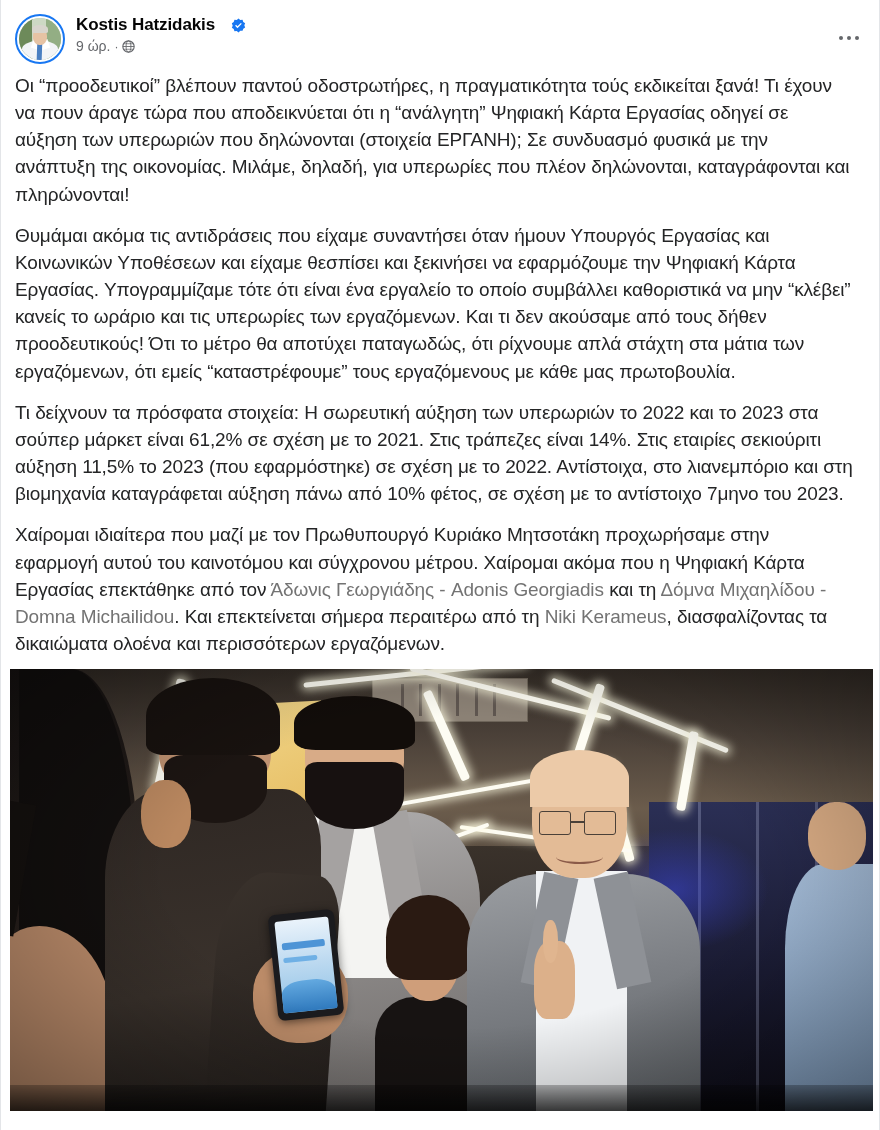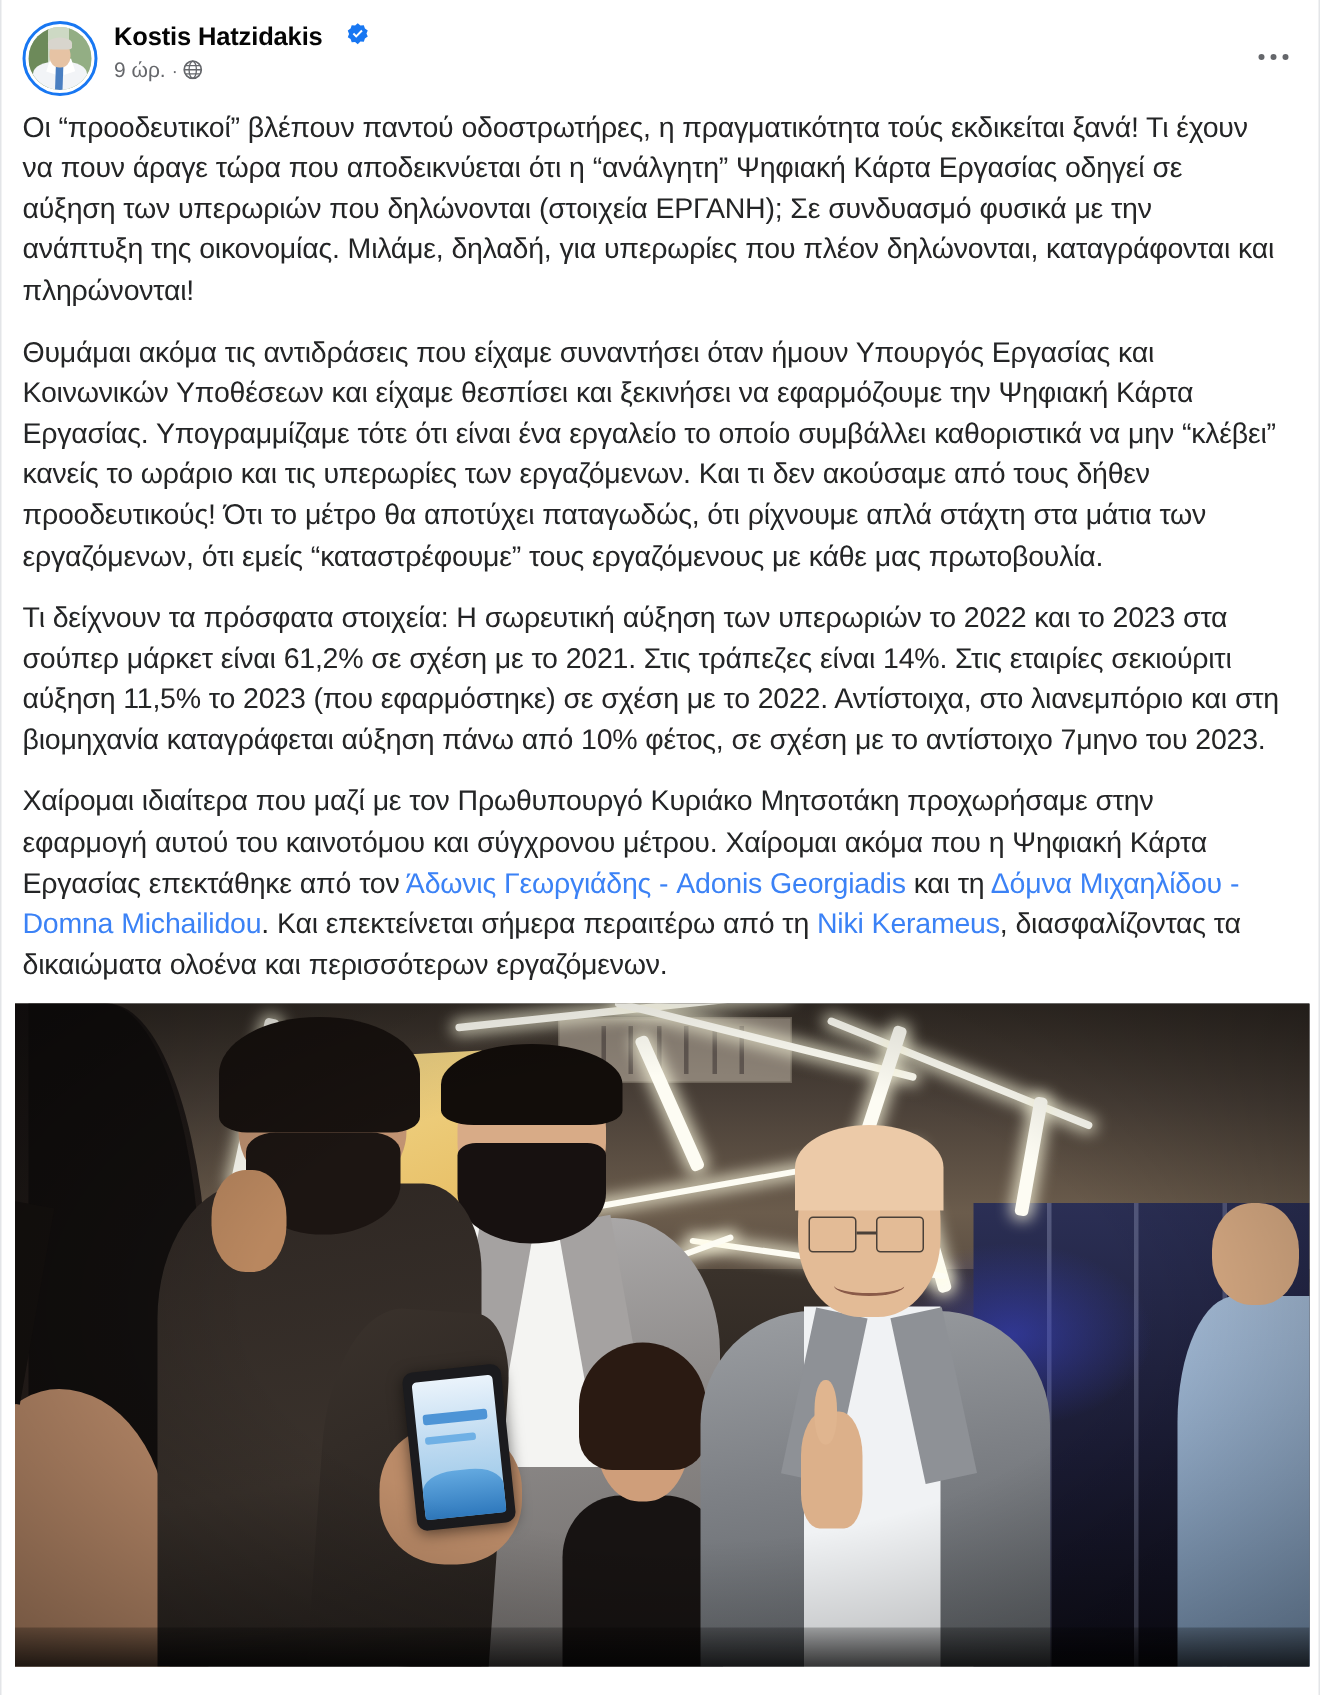--- a/index.html
+++ b/index.html
@@ -80,21 +80,21 @@
     background:#d8d5cd; border-radius:50% 50% 20% 20%;
   }
 
   .header-text {
     margin-left: 11px;
     padding-top: 1px;
     line-height: 1.2;
   }
   .name-row {
     display: flex;
-    align-items: flex-start;
+    align-items: center;
     gap: 16px;
   }
   .author-name {
     font-size: 17px;
     font-weight: bold;
     color: #050505;
     letter-spacing: -0.1px;
   }
   .verified-badge {
     width: 15px;
@@ -143,21 +143,21 @@
   .post-body p {
     margin: 0 12px 14px 0;
     font-size: 19px;
     line-height: 1.43;
     color: #242526;
     letter-spacing: -0.15px;
     word-spacing: 0.2px;
   }
   .post-body p:last-child { margin-bottom: 12px; }
   .post-body a.mention {
-    color: #3b82f6;
+    color: #737373;
     text-decoration: none;
     cursor: pointer;
   }
 
   
   .post-photo {
     position: relative;
     margin: 0 6px 0 9px;
     height: 442px;
     overflow: hidden;

